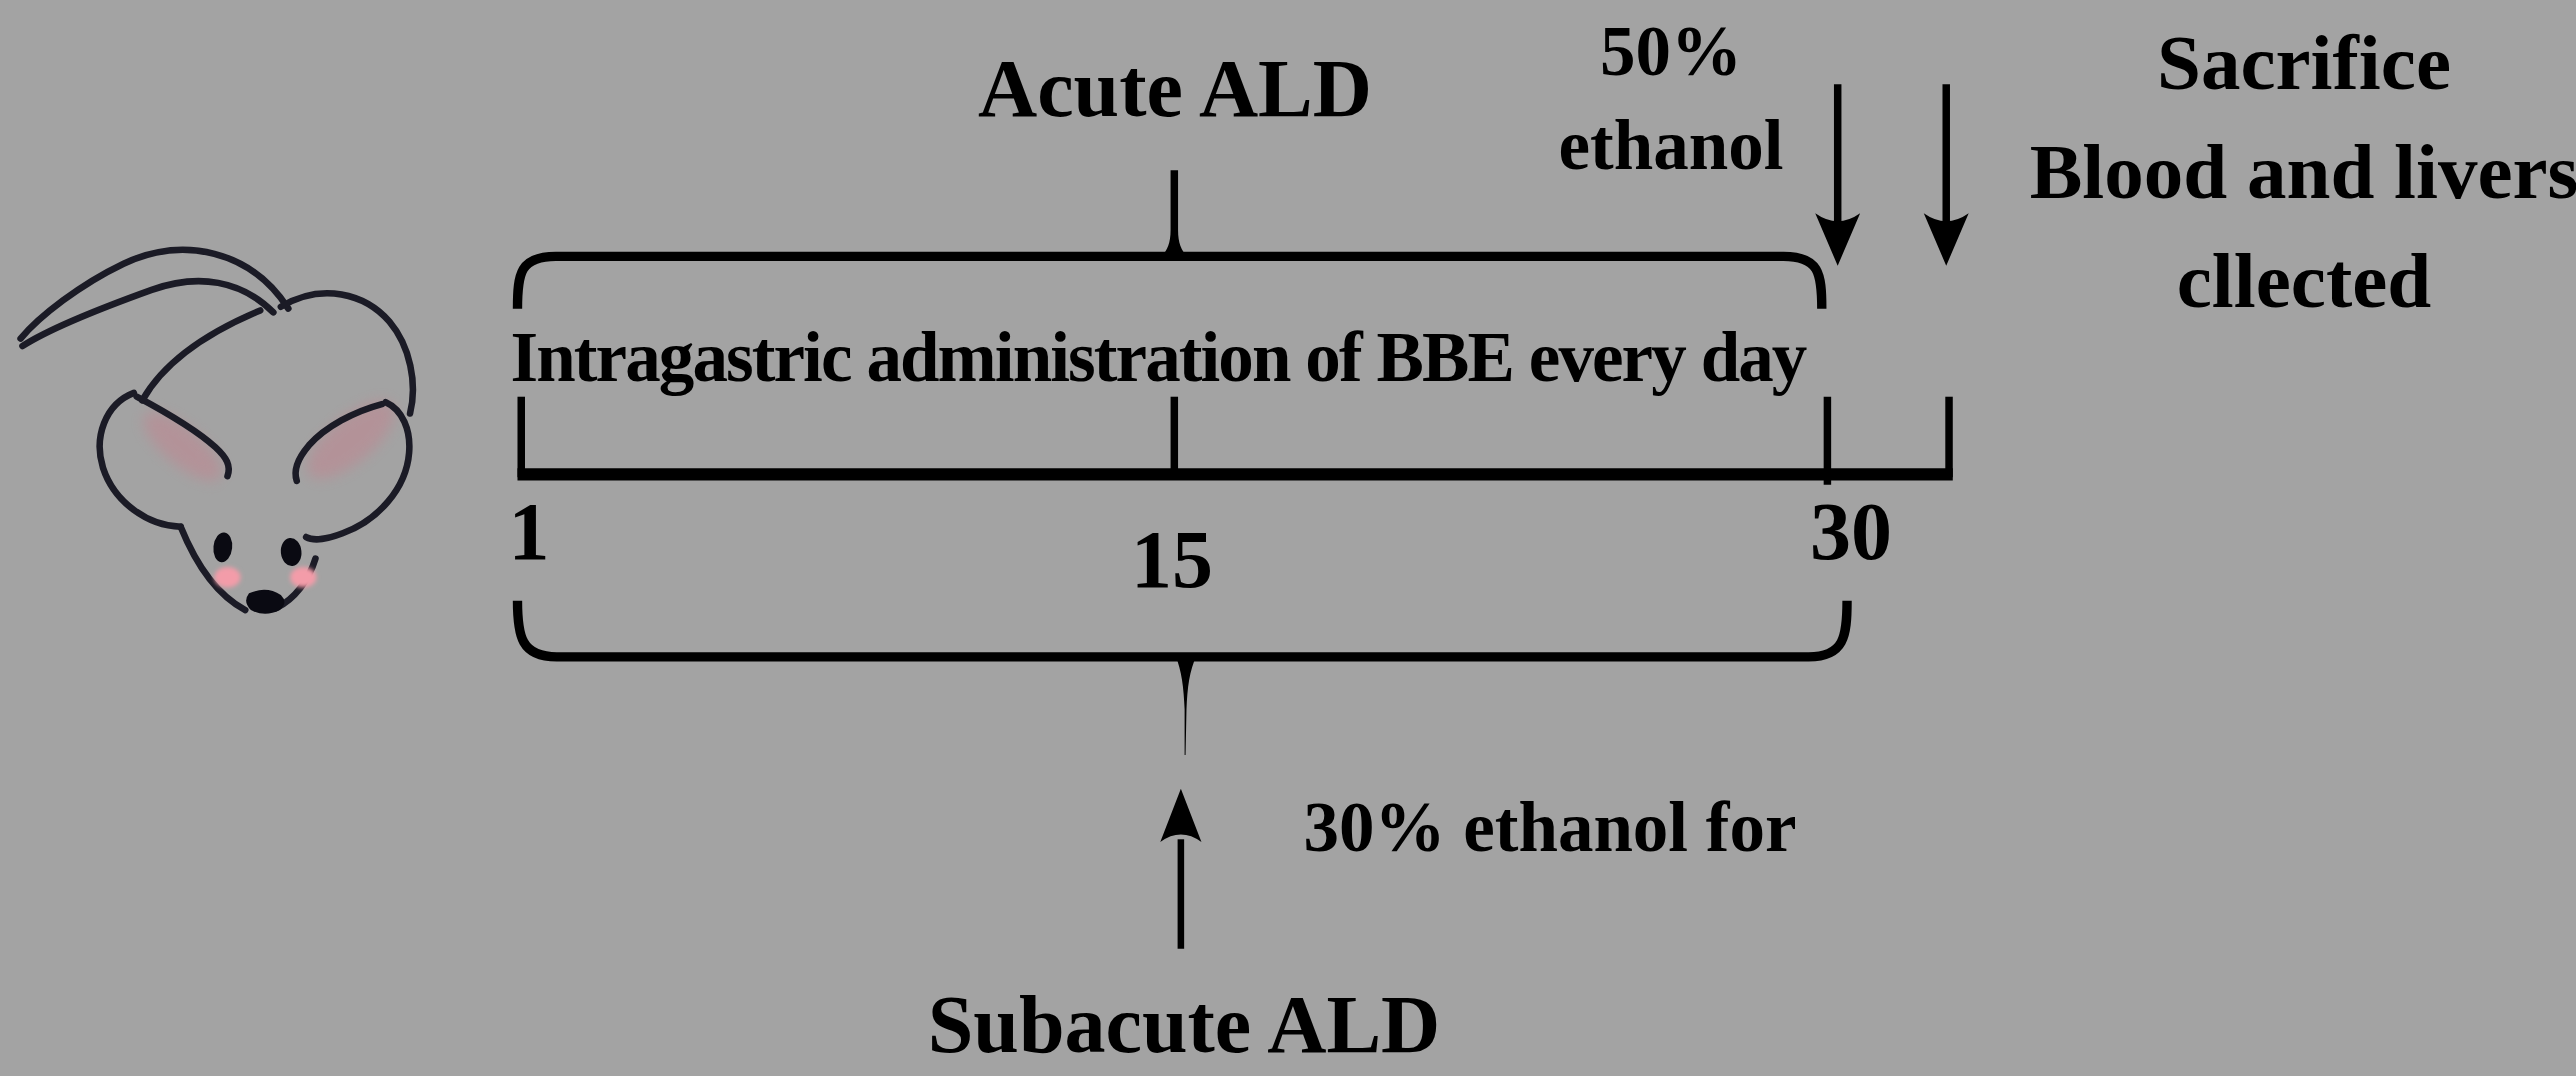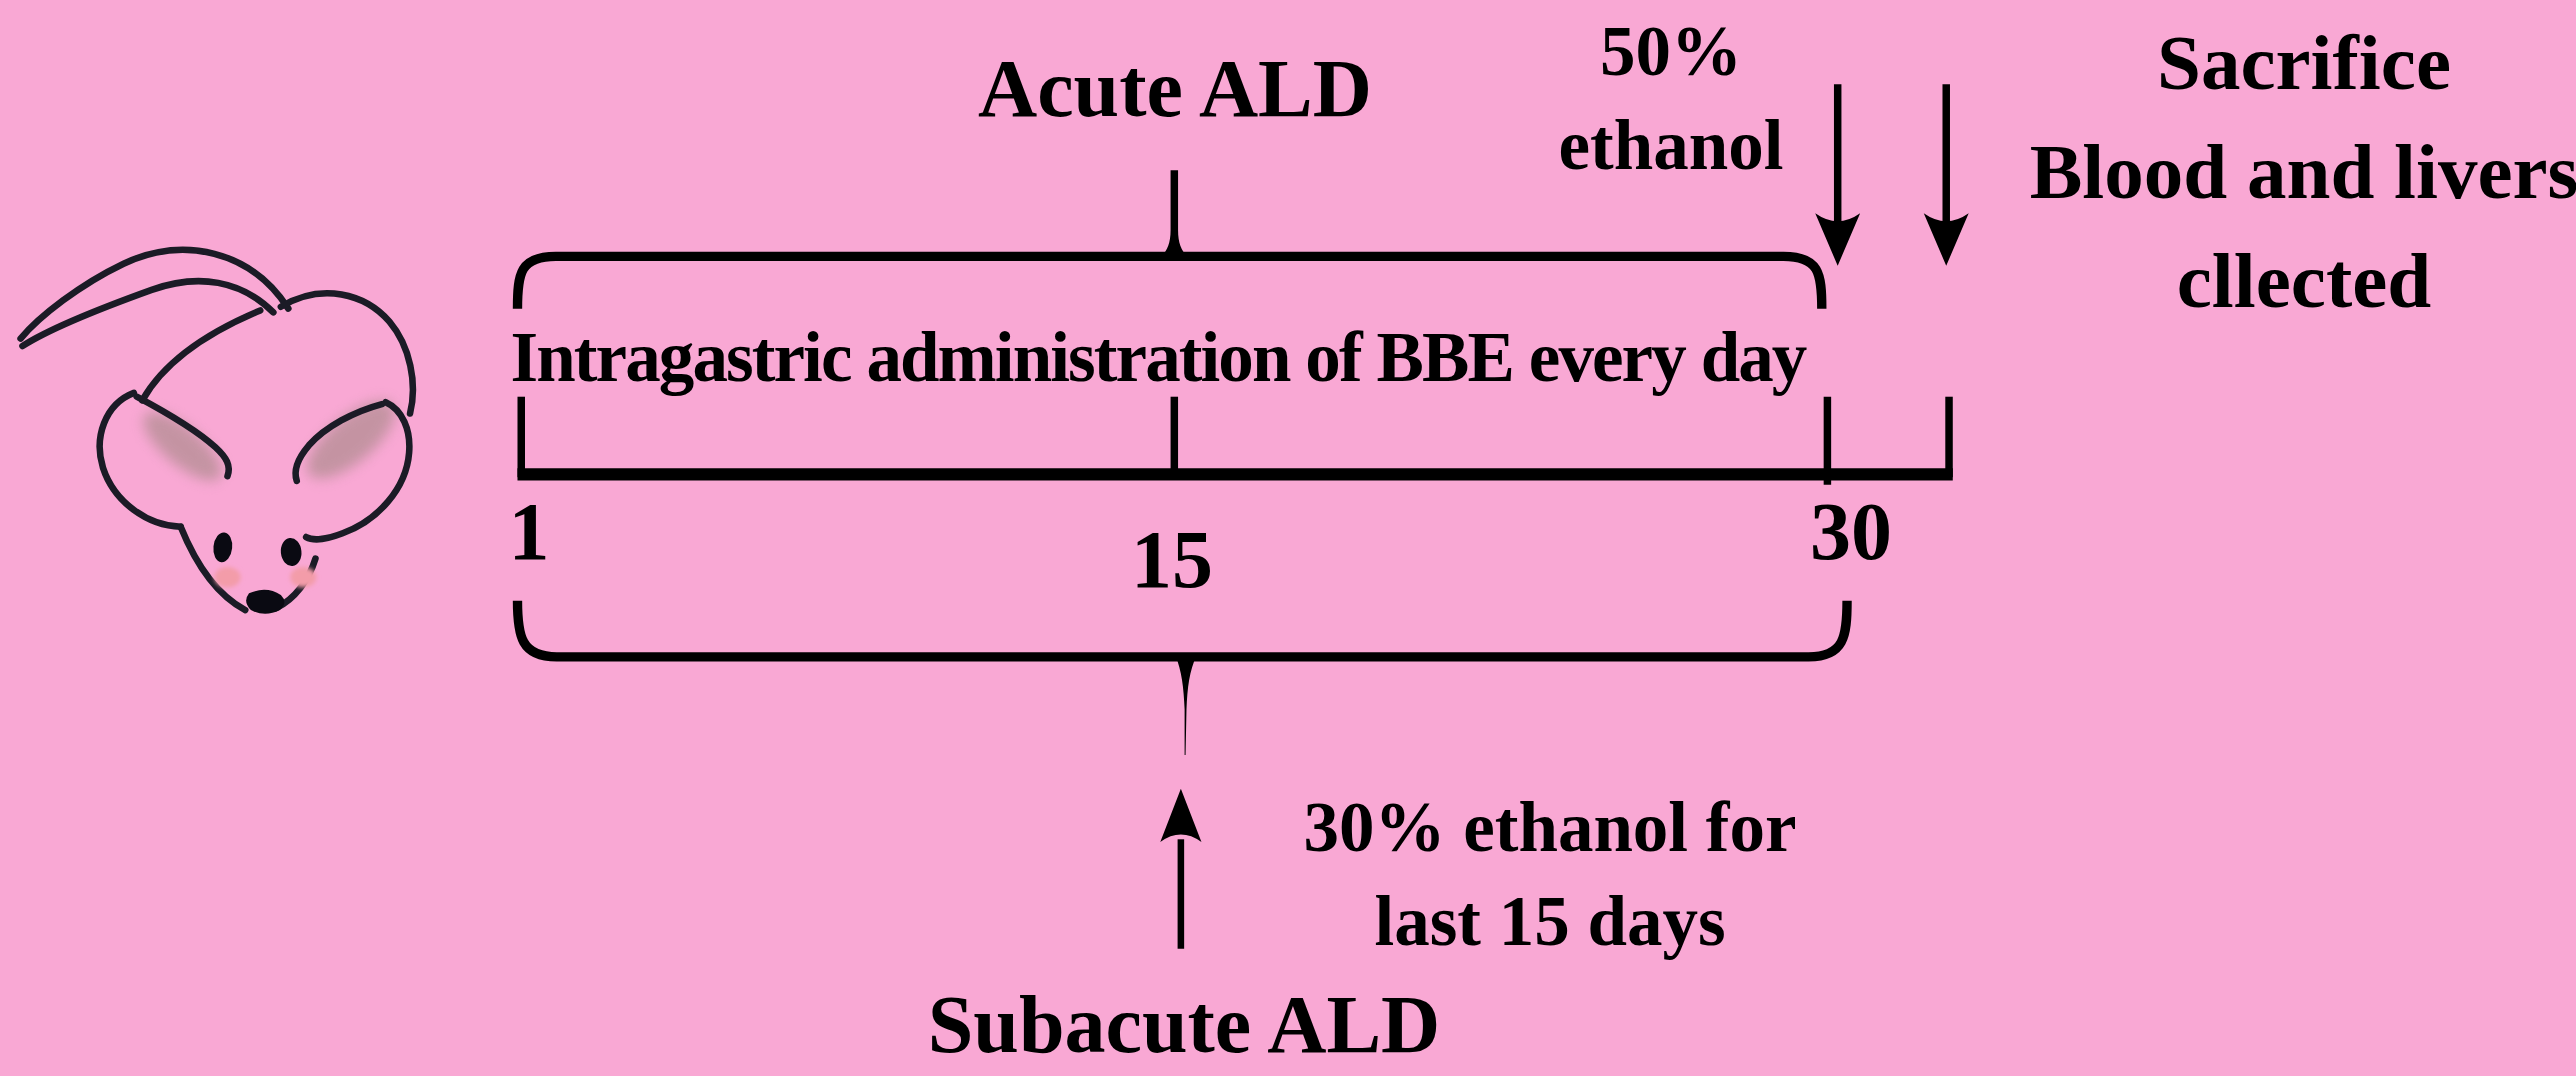--- a/index.html
+++ b/index.html
@@ -1,17 +1,17 @@
 <!DOCTYPE html>
 <html style="font-size:15px"><head>
 <meta charset="utf-8">
 <style>
   html,body{margin:0;padding:0;background:#ffffff;}
   body{width:2576px;height:1076px;overflow:hidden;}
-  .canvas{position:relative;width:2576px;height:1076px;background:#f9a8d4;
+  .canvas{position:relative;width:2576px;height:1076px;background:#a3a3a3;
           font-family:"Liberation Serif","DejaVu Serif",serif;font-weight:bold;color:#000;}
   .art{position:absolute;left:0;top:0;width:2576px;height:1076px;}
   .mouse-svg{position:absolute;left:0px;top:112px;width:440px;height:543px;}
   .lbl{position:absolute;white-space:nowrap;text-align:center;transform:translateX(-50%);
        color:#000;font-weight:bold;}
   .fs-title{font-size:82px;line-height:95px;}
   .fs-body{font-size:71px;line-height:94px;}
   .fs-sac{font-size:79px;line-height:109px;}
   .fs-num{font-size:82px;line-height:90px;}
   .squeeze{letter-spacing:-1.9px;}
@@ -100,19 +100,18 @@
   </div>
 
   <div class="lbl fs-body squeeze" style="left:1158px;top:310px;">Intragastric administration of BBE every day</div>
 
   <div class="lbl fs-num" style="left:529px;top:487px;">1</div>
   <div class="lbl fs-num" style="left:1172px;top:515px;">15</div>
   <div class="lbl fs-num" style="left:1823px;top:487px;margin-left:28px;">30</div>
 
   <div class="lbl fs-body" style="left:1550px;top:780px;">
     <div>30% ethanol for</div>
-    <div>last 15 days</div>
   </div>
 
   <div class="lbl fs-title" style="left:1184px;top:977px;">Subacute ALD</div>
 
 </div>
 
 
 </body></html>

